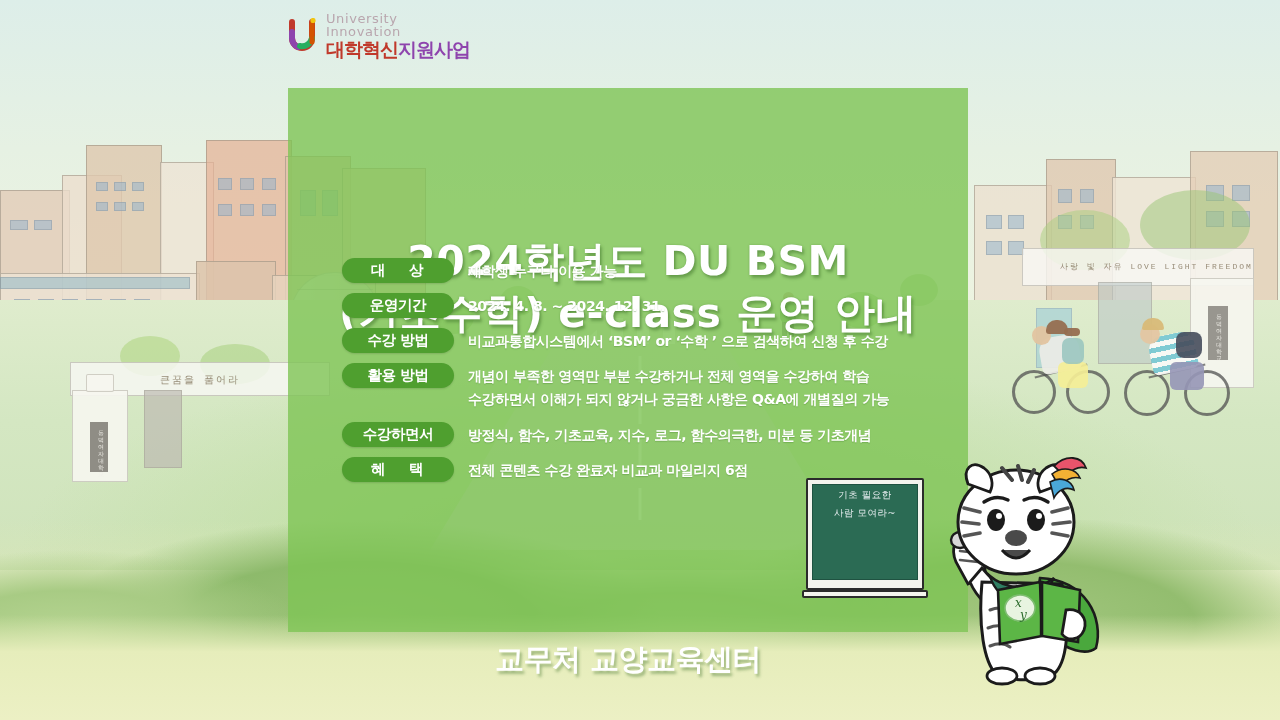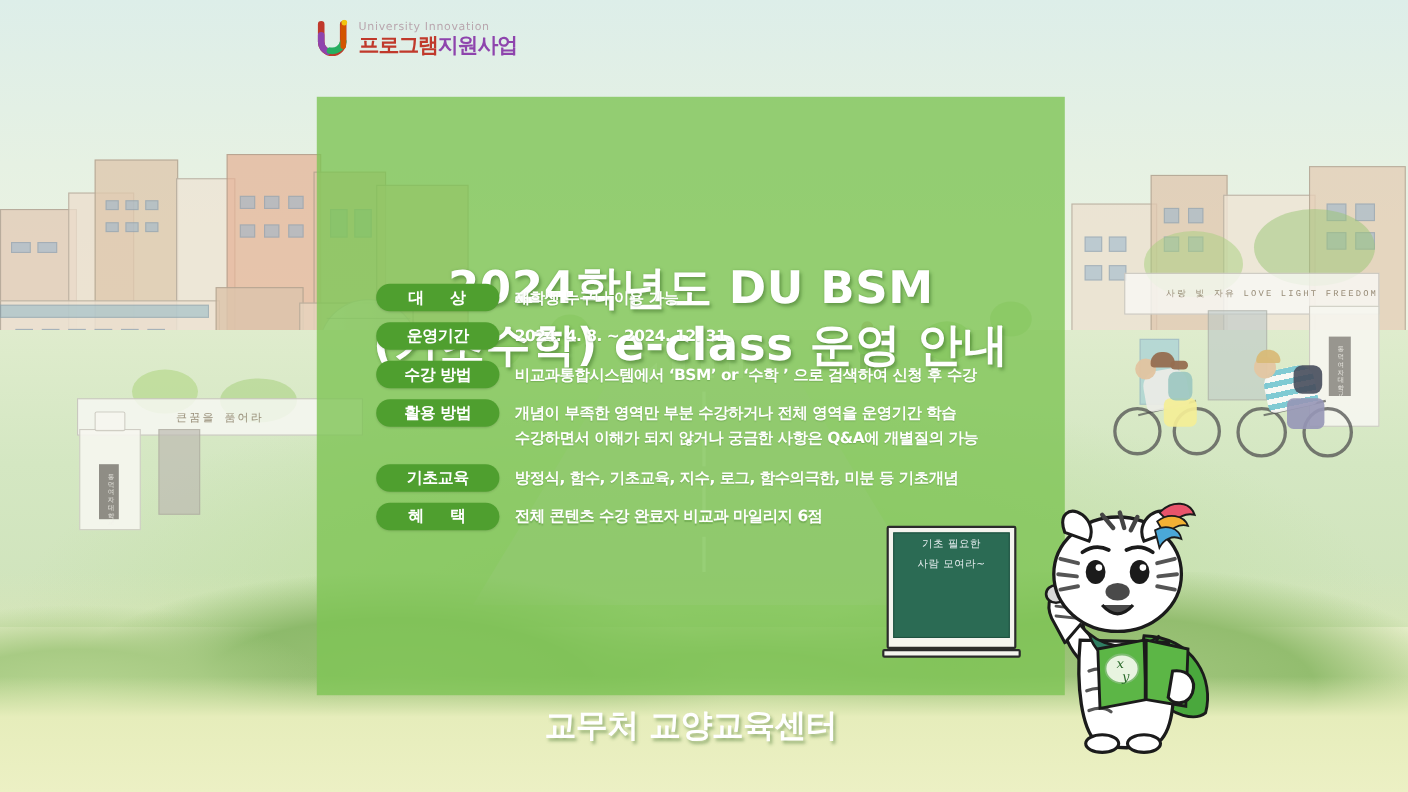--- a/index.html
+++ b/index.html
@@ -99,21 +99,21 @@
   }
 
   
   #logo-bar {
     position:absolute; left:288px; top:14px; width:180px; height:42px;
     display:flex; align-items:center; gap:6px;
   }
   .logo-mark { position:relative; width:32px; height:34px; flex:none; }
   .logo-text-wrap { display:flex; flex-direction:column; justify-content:center; line-height:1; }
   .logo-sub {
-    font-size:10px; color:#b9a6ae; letter-spacing:.6px; margin-bottom:2px;
+    font-size:13px; color:#b9a6ae; letter-spacing:.6px; margin-bottom:2px;
     font-family:"DejaVu Sans","Liberation Sans",sans-serif;
   }
   .logo-main {
     font-size:19px; font-weight:bold; letter-spacing:-1px; white-space:nowrap;
     font-family:"DejaVu Sans","Liberation Sans",sans-serif;
   }
   .lm-a { color:#c0392b; }
   .lm-b { color:#8e44ad; }
 
   
@@ -359,21 +359,21 @@
       <svg width="32" height="34" viewBox="0 0 32 34" aria-hidden="true">
         <path d="M4 4 L4 20 a10 10 0 0 0 20 0 L24 4" fill="none" stroke="#c0392b" stroke-width="6" stroke-linecap="round"></path>
         <path d="M4 14 L4 20 a10 10 0 0 0 6 9" fill="none" stroke="#8e44ad" stroke-width="6" stroke-linecap="round"></path>
         <path d="M12 28 a10 10 0 0 0 12 -8" fill="none" stroke="#27ae60" stroke-width="6" stroke-linecap="round"></path>
         <path d="M24 6 L24 24" fill="none" stroke="#d35400" stroke-width="5" stroke-linecap="round"></path>
         <circle cx="25" cy="2.5" r="2.6" fill="#f1c40f"></circle>
       </svg>
     </div>
     <div class="logo-text-wrap">
       <div class="logo-sub">University Innovation</div>
-      <div class="logo-main"><span class="lm-a">프로그램</span><span class="lm-b">지원사업</span></div>
+      <div class="logo-main"><span class="lm-a">대학혁신</span><span class="lm-b">지원사업</span></div>
     </div>
   </div>
 
   <div id="panel">
 
 
     <div id="title">
       <span class="ln">2024학년도 DU BSM</span>
       <span class="ln">(기초수학) e-class 운영 안내</span>
     </div>
@@ -395,27 +395,27 @@
       </div>
 
       <div class="row">
         <div class="pill">수강 방법</div>
         <div class="val">비교과통합시스템에서 ‘BSM’ or ‘수학 ’ 으로 검색하여 신청 후 수강</div>
       </div>
 
       <div class="row tall">
         <div class="pill">활용 방법</div>
         <div class="val">
-          <span class="l2">개념이 부족한 영역만 부분 수강하거나 전체 영역을 운영기간 학습</span>
+          <span class="l2">개념이 부족한 영역만 부분 수강하거나 전체 영역을 수강하여 학습</span>
           <span class="l2">수강하면서 이해가 되지 않거나 궁금한 사항은 Q&amp;A에 개별질의 가능</span>
         </div>
       </div>
 
       <div class="row">
-        <div class="pill">기초교육</div>
+        <div class="pill">수강하면서</div>
         <div class="val">방정식,  함수, 기초교육, 지수, 로그, 함수의극한, 미분 등 기초개념</div>
       </div>
 
       <div class="row">
         <div class="pill spaced">
             <span>혜</span>
             <span class="gap"></span>
             <span>택</span>
           </div>
         <div class="val">전체 콘텐츠 수강 완료자 비교과 마일리지 6점</div>

